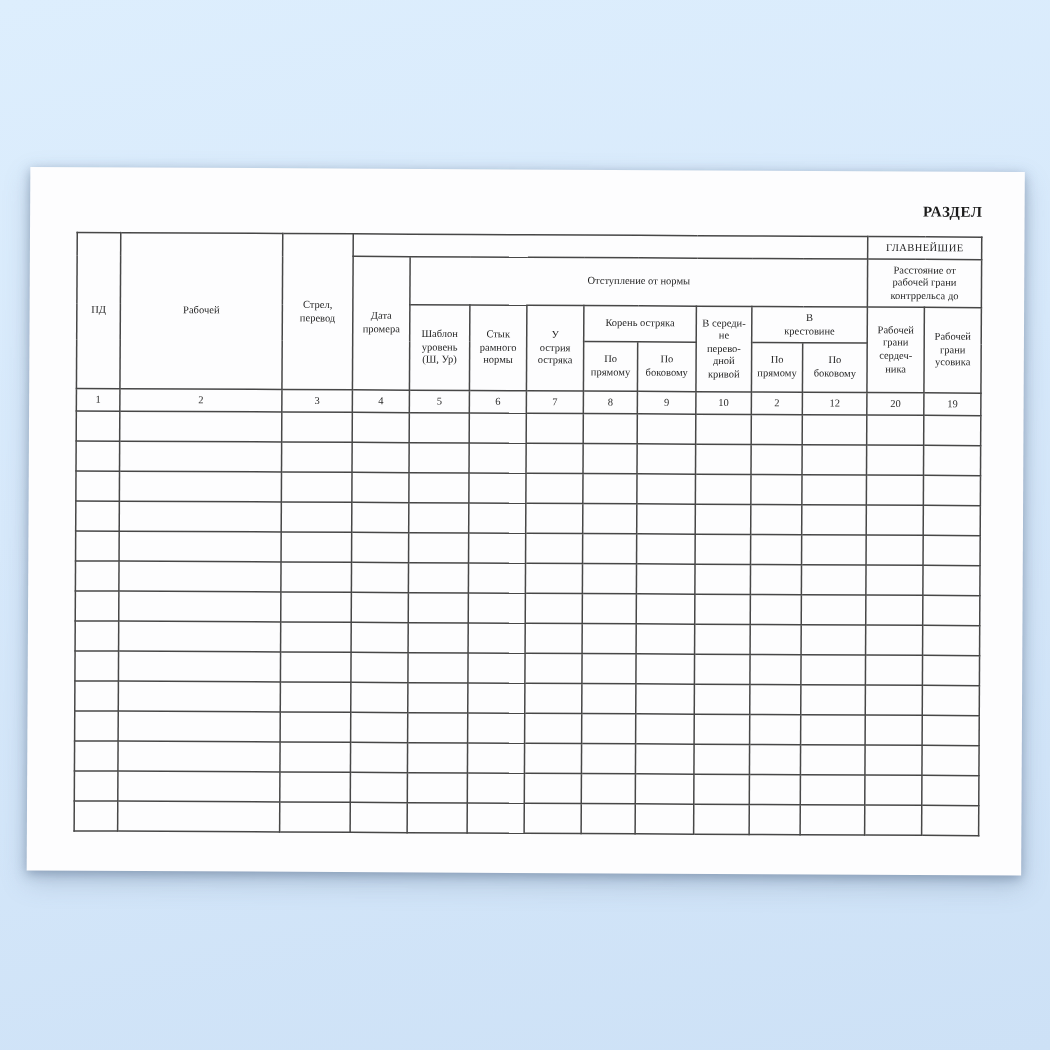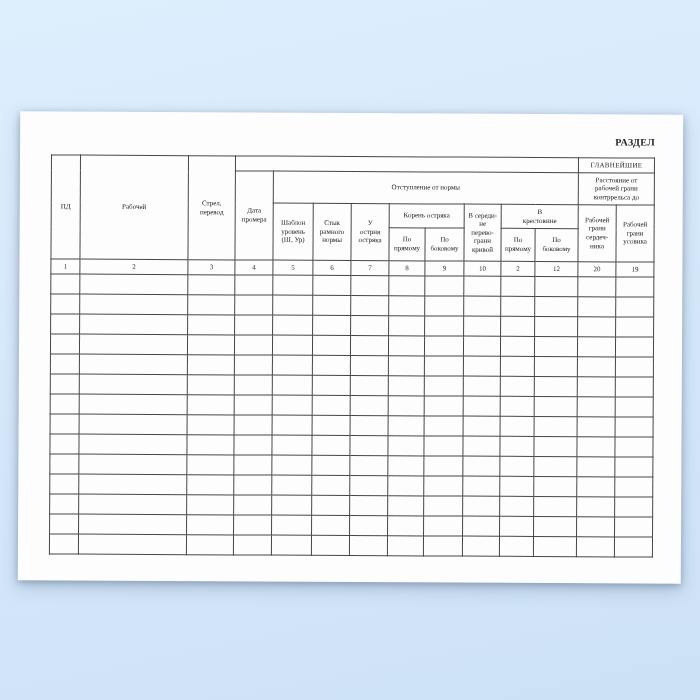--- a/index.html
+++ b/index.html
@@ -111,21 +111,21 @@
           <th rowspan="2">Стык
 рамного
 нормы</th>
           <th rowspan="2">У
 острия
 остряка</th>
           <th colspan="2">Корень остряка</th>
           <th rowspan="2">В середи-
 не
 перево-
-грани
+дной
 кривой</th>
           <th colspan="2">В
 крестовине</th>
           <th rowspan="2">Рабочей
 грани
 сердеч-
 ника</th>
           <th rowspan="2">Рабочей
 грани
 усовика</th>

